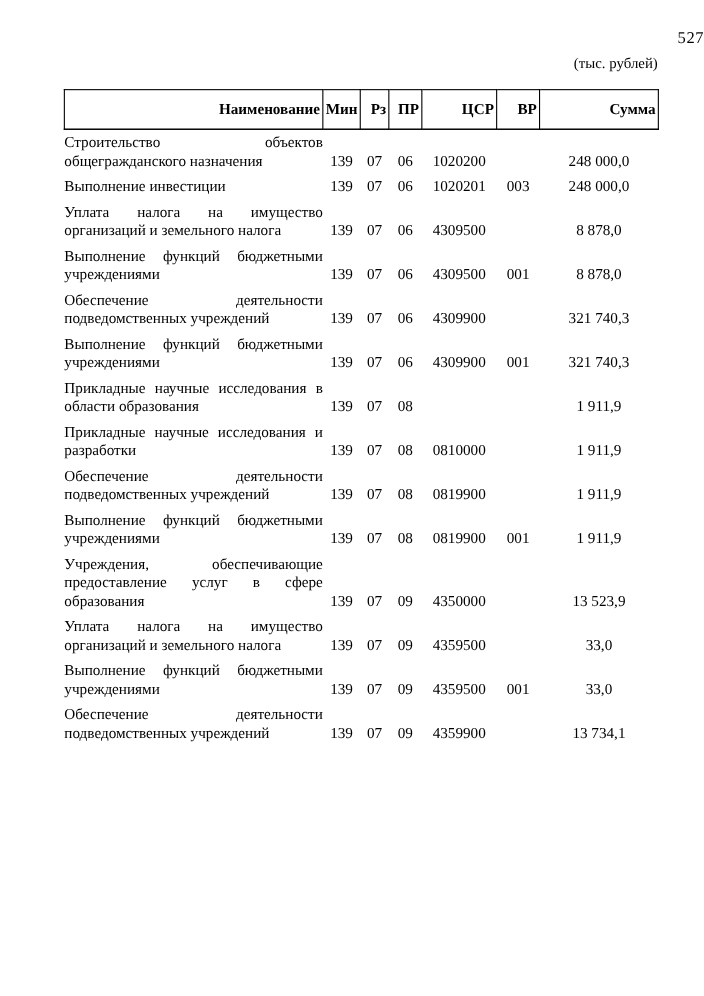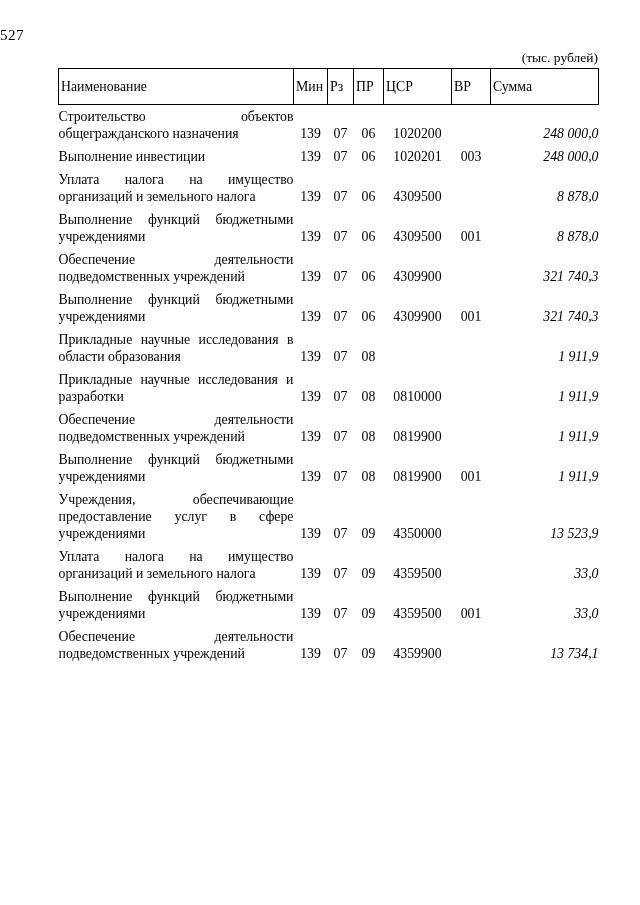--- a/index.html
+++ b/index.html
@@ -14,44 +14,44 @@
     color: #000000;
     overflow: hidden;
   }
   .page {
     position: relative;
     width: 640px;
     height: 905px;
     box-sizing: border-box;
   }
   .page-number {
-    text-align: left;
+    text-align: right;
     padding-top: 27px;
     font-size: 15px;
     letter-spacing: 0.5px;
   }
   .unit-label {
     width: 598px;
     text-align: right;
     font-size: 13.5px;
     margin-top: 6px;
-    margin-bottom: 2px;
+    margin-bottom: 15px;
   }
   table.budget {
     border-collapse: collapse;
     table-layout: fixed;
     margin-left: 58px;
     width: 540px;
     font-size: 13.8px;
     line-height: 17px;
   }
   table.budget thead th {
     border: 1px solid #000000;
-    font-weight: normal;
-    text-align: left;
+    font-weight: bold;
+    text-align: right;
     vertical-align: middle;
     padding: 9px 2px;
     font-size: 13.8px;
   }
   col.c-name { width: 235px; }
   col.c-min  { width: 34px; }
   col.c-rz   { width: 26px; }
   col.c-pr   { width: 30px; }
   col.c-csr  { width: 68px; }
   col.c-vr   { width: 39px; }
@@ -65,24 +65,23 @@
     text-align: justify;
     padding-left: 3px;
     padding-right: 8px;
     margin-left: 28px;
   }
   td.col-num {
     text-align: center;
     white-space: nowrap;
   }
   td.col-sum {
-    text-align: right;
+    text-align: center;
     white-space: nowrap;
     padding-right: 2px;
-    font-style: italic;
   }
 </style>
 </head>
 <body>
 
 <div class="page">
 
   <div class="page-number">527</div>
 
   <div class="unit-label">(тыс. рублей)</div>
@@ -193,21 +192,21 @@
         <tr>
           <td class="col-name">Выполнение функций бюджетными учреждениями</td>
           <td class="col-num">139</td>
           <td class="col-num">07</td>
           <td class="col-num">08</td>
           <td class="col-num">0819900</td>
           <td class="col-num">001</td>
           <td class="col-sum">1 911,9</td>
         </tr>
         <tr>
-          <td class="col-name">Учреждения, обеспечивающие предоставление услуг в сфере учреждениями</td>
+          <td class="col-name">Учреждения, обеспечивающие предоставление услуг в сфере образования</td>
           <td class="col-num">139</td>
           <td class="col-num">07</td>
           <td class="col-num">09</td>
           <td class="col-num">4350000</td>
           <td class="col-num"></td>
           <td class="col-sum">13 523,9</td>
         </tr>
         <tr>
           <td class="col-name">Уплата налога на имущество организаций и земельного налога</td>
           <td class="col-num">139</td>

